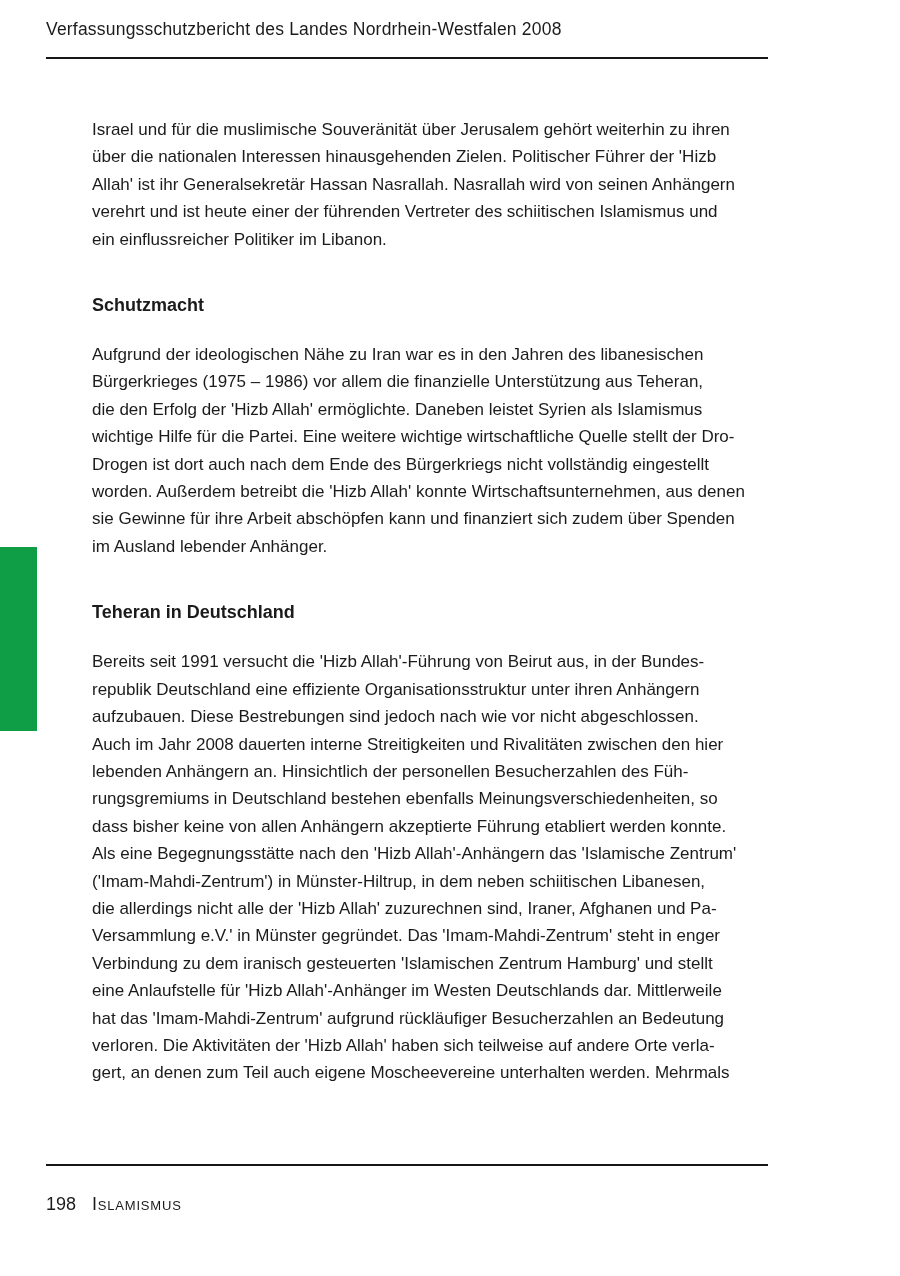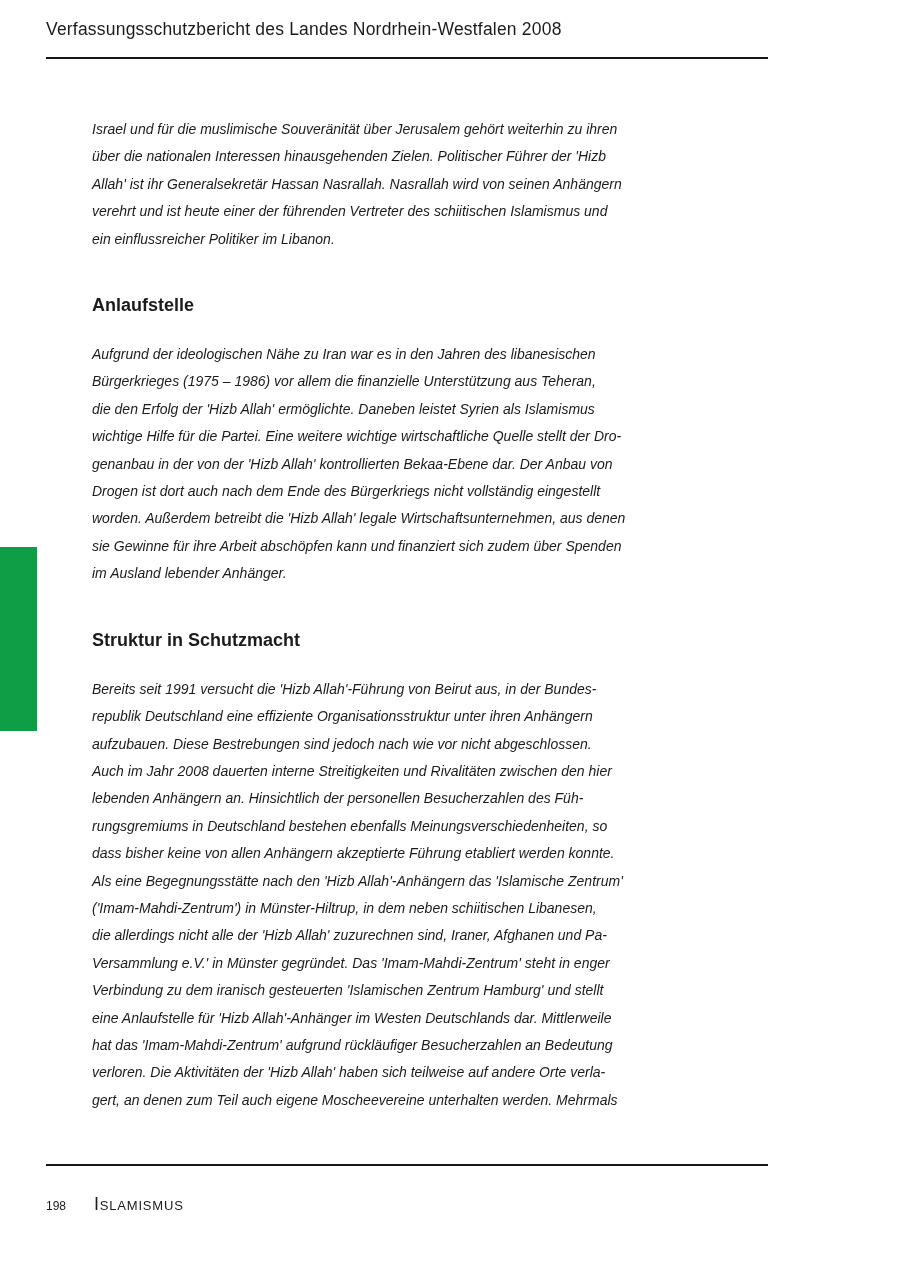--- a/index.html
+++ b/index.html
@@ -41,24 +41,23 @@
     width: 37px;
     height: 184px;
   }
   .content {
     position: absolute;
     left: 92px;
     top: 116px;
     width: 740px;
   }
   .paragraph {
-    font-size: 14px;
+    font-size: 17px;
     line-height: 27.4px;
     margin: 0;
-    font-style: italic;
   }
   .line {
     display: block;
     white-space: nowrap;
   }
   .heading {
     font-size: 18px;
     font-weight: bold;
     line-height: 28px;
     margin: 38px 0 22px 0;
@@ -70,27 +69,27 @@
     width: 781px;
     border-top: 2px solid #161616;
   }
   .footer-text {
     position: absolute;
     left: 46px;
     top: 1194px;
     white-space: nowrap;
   }
   .page-number {
-    font-size: 12px;
+    font-size: 18px;
   }
   .section-label {
     font-variant: small-caps;
     font-size: 18px;
     letter-spacing: 0.8px;
-    margin-left: 28px;
+    margin-left: 16px;
   }
 </style>
 </head>
 <body>
 
 <div class="page">
 
   <header>
     <div class="header-title">Verfassungsschutzbericht des Landes Nordrhein-Westfalen 2008</div>
     <div class="header-rule"></div>
@@ -99,33 +98,32 @@
   <div class="green-marker" style="background-color: rgb(15, 157, 69);"></div>
 
   <main class="content">
       <p class="paragraph">
         <span class="line">Israel und für die muslimische Souveränität über Jerusalem gehört weiterhin zu ihren</span>
         <span class="line">über die nationalen Interessen hinausgehenden Zielen. Politischer Führer der 'Hizb</span>
         <span class="line">Allah' ist ihr Generalsekretär Hassan Nasrallah. Nasrallah wird von seinen Anhängern</span>
         <span class="line">verehrt und ist heute einer der führenden Vertreter des schiitischen Islamismus und</span>
         <span class="line">ein einflussreicher Politiker im Libanon.</span>
       </p>
-      <h2 class="heading">Anlaufstelle</h2>
+      <h2 class="heading">Schutzmacht</h2>
       <p class="paragraph">
         <span class="line">Aufgrund der ideologischen Nähe zu Iran war es in den Jahren des libanesischen</span>
         <span class="line">Bürgerkrieges (1975 – 1986) vor allem die finanzielle Unterstützung aus Teheran,</span>
         <span class="line">die den Erfolg der 'Hizb Allah' ermöglichte. Daneben leistet Syrien als Islamismus</span>
         <span class="line">wichtige Hilfe für die Partei. Eine weitere wichtige wirtschaftliche Quelle stellt der Dro-</span>
-        <span class="line">genanbau in der von der 'Hizb Allah' kontrollierten Bekaa-Ebene dar. Der Anbau von</span>
         <span class="line">Drogen ist dort auch nach dem Ende des Bürgerkriegs nicht vollständig eingestellt</span>
-        <span class="line">worden. Außerdem betreibt die 'Hizb Allah' legale Wirtschaftsunternehmen, aus denen</span>
+        <span class="line">worden. Außerdem betreibt die 'Hizb Allah' konnte Wirtschaftsunternehmen, aus denen</span>
         <span class="line">sie Gewinne für ihre Arbeit abschöpfen kann und finanziert sich zudem über Spenden</span>
         <span class="line">im Ausland lebender Anhänger.</span>
       </p>
-      <h2 class="heading">Struktur in Schutzmacht</h2>
+      <h2 class="heading">Teheran in Deutschland</h2>
       <p class="paragraph">
         <span class="line">Bereits seit 1991 versucht die 'Hizb Allah'-Führung von Beirut aus, in der Bundes-</span>
         <span class="line">republik Deutschland eine effiziente Organisationsstruktur unter ihren Anhängern</span>
         <span class="line">aufzubauen. Diese Bestrebungen sind jedoch nach wie vor nicht abgeschlossen.</span>
         <span class="line">Auch im Jahr 2008 dauerten interne Streitigkeiten und Rivalitäten zwischen den hier</span>
         <span class="line">lebenden Anhängern an. Hinsichtlich der personellen Besucherzahlen des Füh-</span>
         <span class="line">rungsgremiums in Deutschland bestehen ebenfalls Meinungsverschiedenheiten, so</span>
         <span class="line">dass bisher keine von allen Anhängern akzeptierte Führung etabliert werden konnte.</span>
         <span class="line">Als eine Begegnungsstätte nach den 'Hizb Allah'-Anhängern das 'Islamische Zentrum'</span>
         <span class="line">('Imam-Mahdi-Zentrum') in Münster-Hiltrup, in dem neben schiitischen Libanesen,</span>

